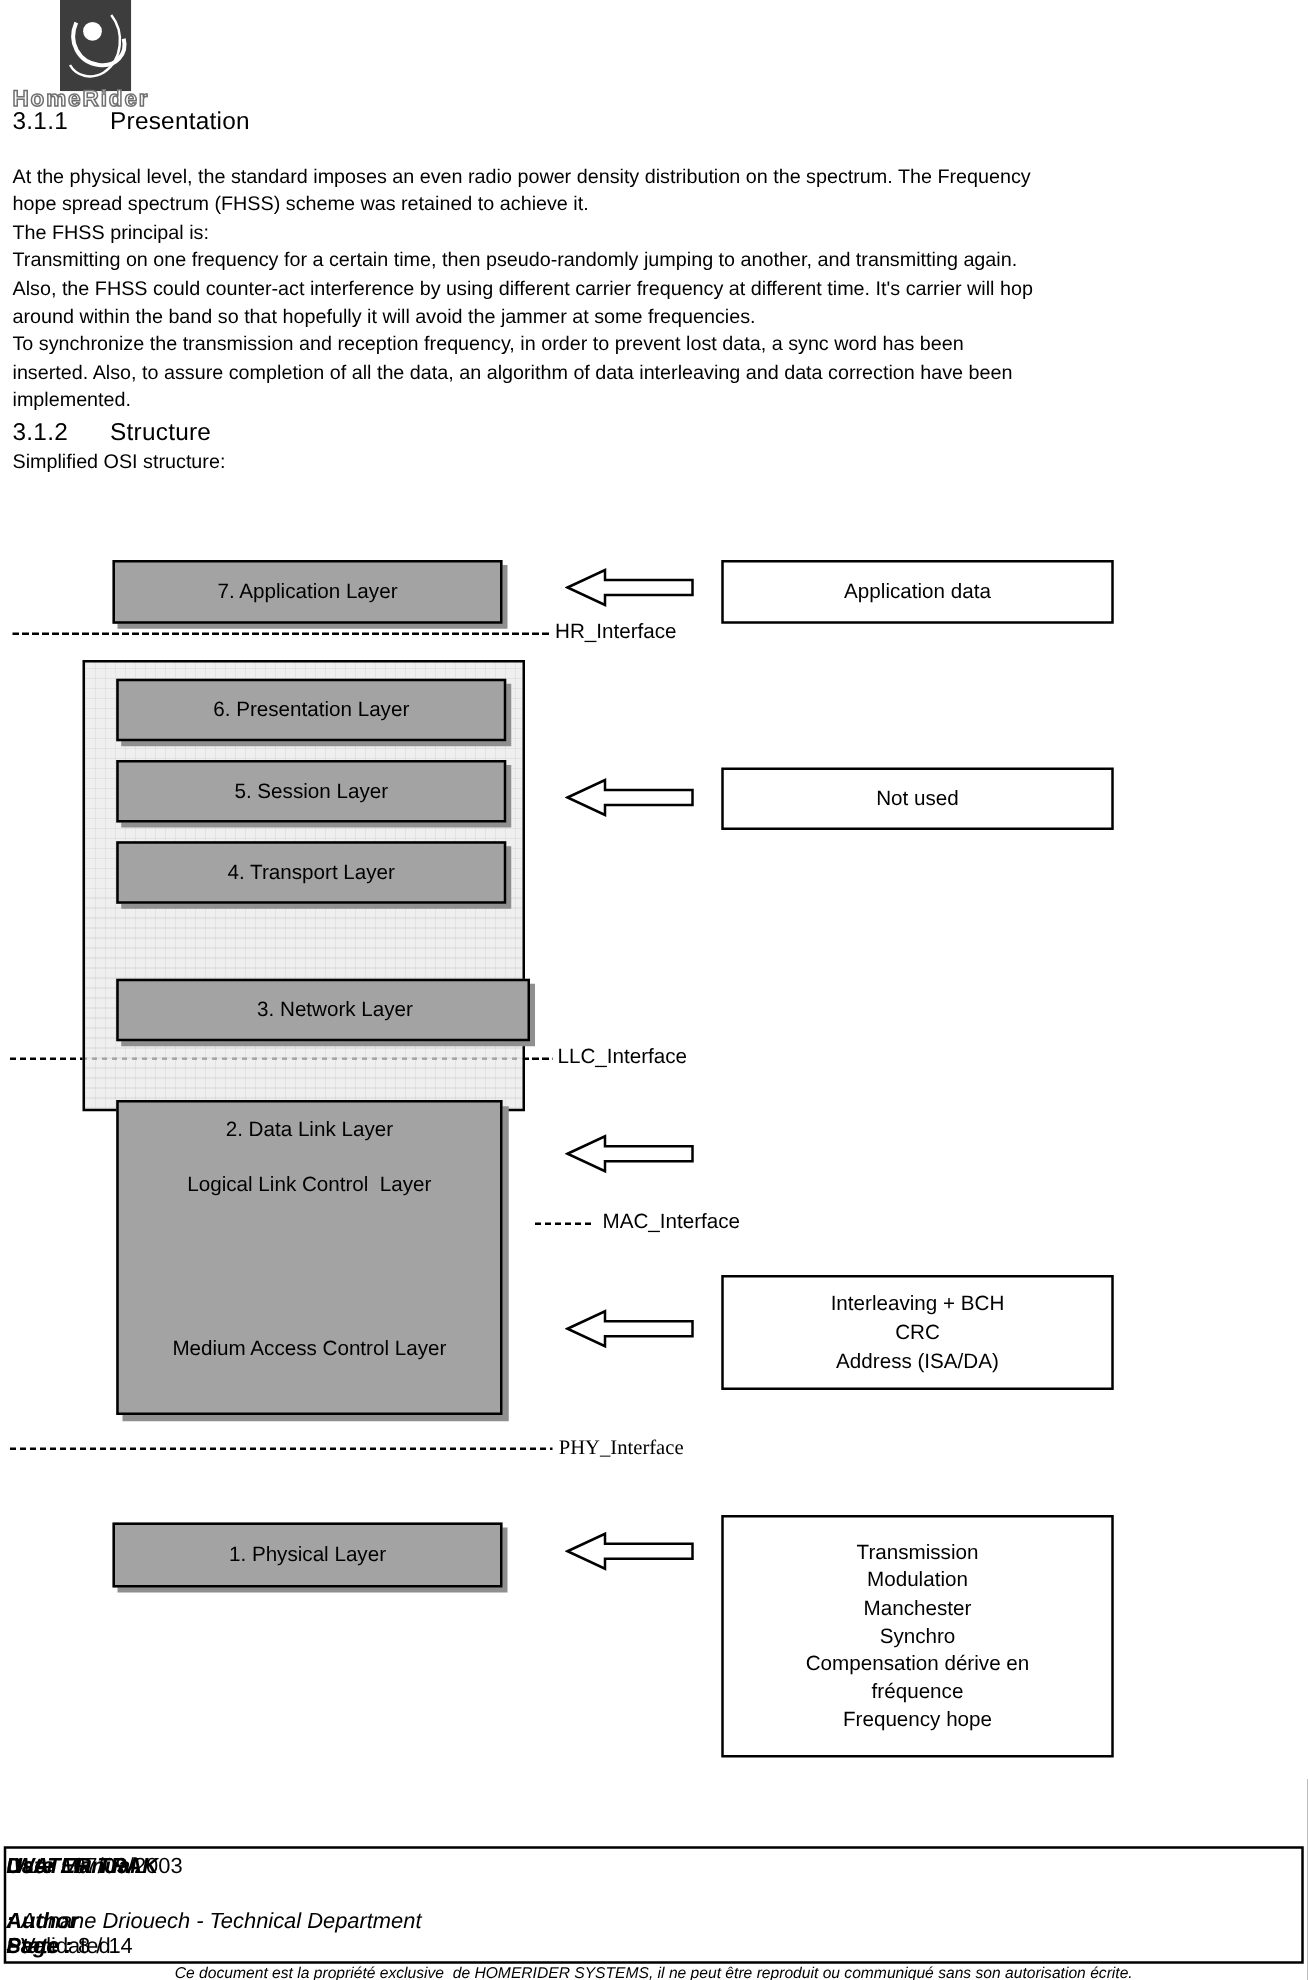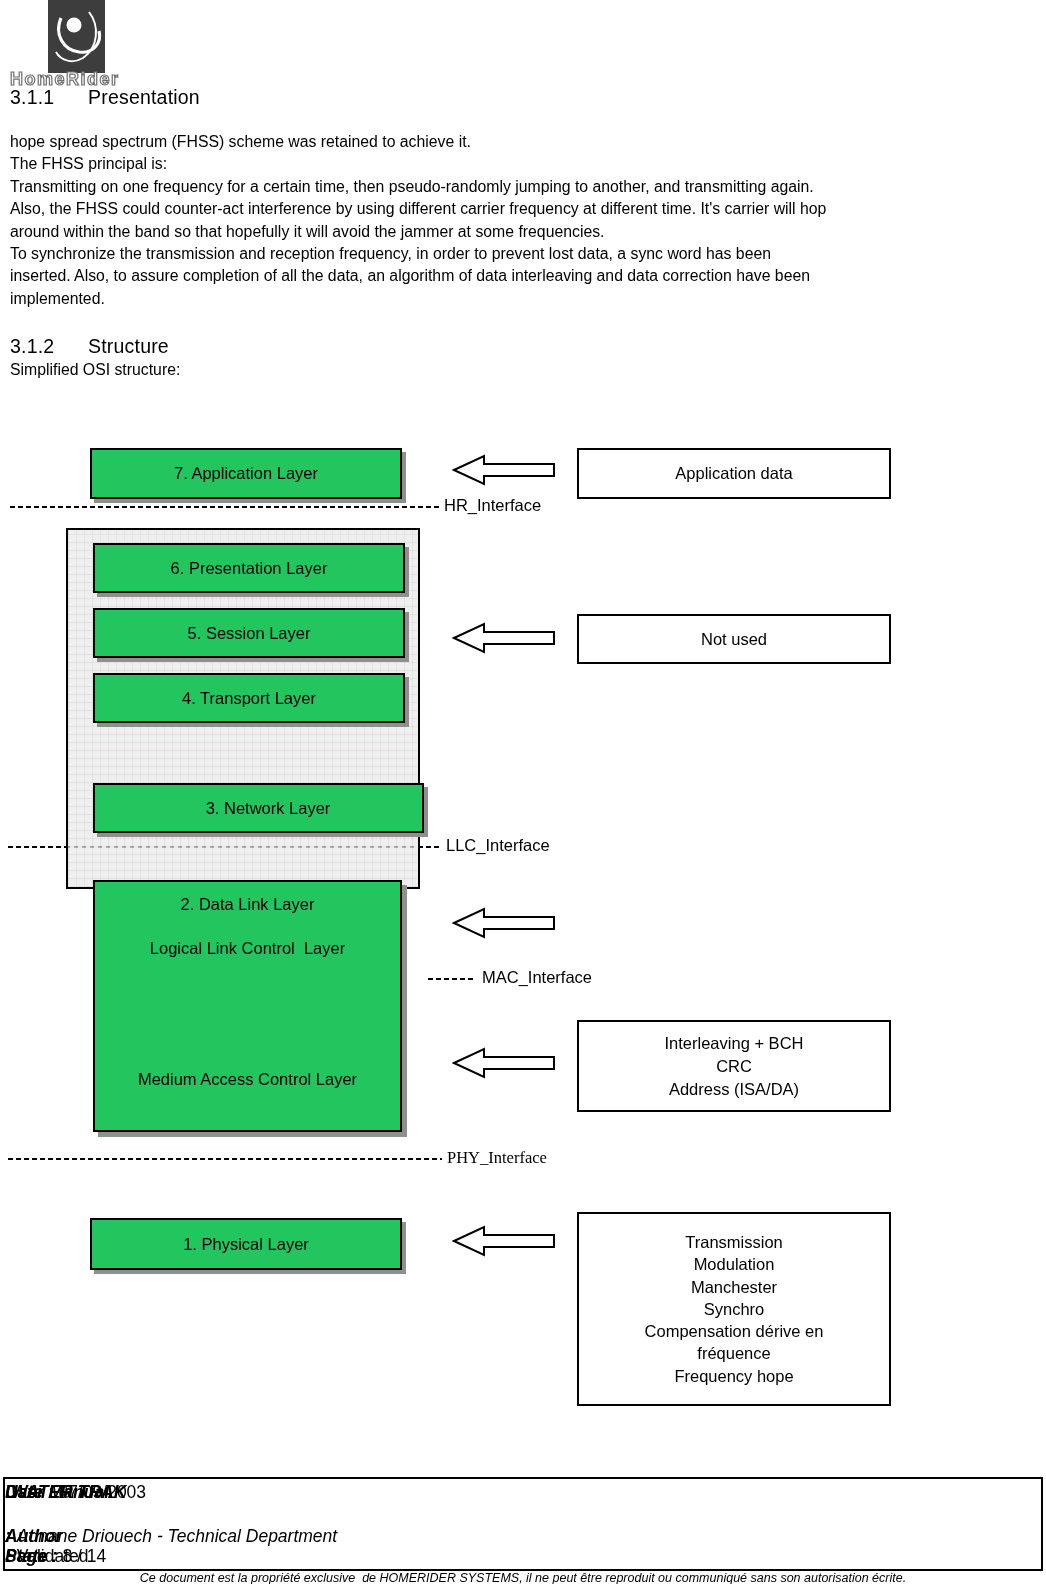--- a/index.html
+++ b/index.html
@@ -10,21 +10,21 @@
   .abs{position:absolute;}
   
   .h1{font-size:19.5px;letter-spacing:0.2px;}
   .h-num{display:inline-block;width:78px;}
   .bodytext{font-size:15.8px;line-height:22.4px;}
   .caption{font-size:15.8px;}
   
   .brand-text{font-size:18px;font-weight:bold;letter-spacing:1.5px;color:#fdfdfd;
     -webkit-text-stroke:1.2px #6f6f6f;}
   
-  .layer-box{background:#22c55e;border:2px solid #000;box-shadow:4px 4px 0 #8f8f8f;
+  .layer-box{background:#a3a3a3;border:2px solid #000;box-shadow:4px 4px 0 #8f8f8f;
     display:flex;align-items:center;justify-content:center;font-size:16.5px;}
   .ann-box{background:#fff;border:2px solid #000;display:flex;flex-direction:column;
     align-items:center;justify-content:center;font-size:16.5px;text-align:center;}
   .osi-container{border:2px solid #000;background-color:#efefef;
     background-image:
       repeating-linear-gradient(0deg, rgba(0,0,0,0.05) 0 1px, transparent 1px 8px),
       repeating-linear-gradient(90deg, rgba(0,0,0,0.05) 0 1px, transparent 1px 8px);}
   .dash{height:2px;background:repeating-linear-gradient(90deg,#000 0 5px,transparent 5px 8px);}
   .dash-faint{height:2px;background:repeating-linear-gradient(90deg,rgba(0,0,0,0.28) 0 4px,transparent 4px 8px);}
   .iface-label{font-size:16.5px;}
@@ -55,20 +55,21 @@
       <path d="M 41,12 C 52,26 50,48 35,58 C 25,64 13,61 8,52" fill="none" stroke="#ffffff" stroke-width="2"></path>
     </svg>
   </div>
   <div class="abs brand-text" style="left:10px;top:69px;">HomeRider</div>
 
   <div class="abs h1" style="left:10px;top:86px;">
     <span class="h-num">3.1.1</span><span>Presentation</span>
   </div>
 
   <div class="abs bodytext" style="left:10px;top:131px;width:1030px;">
+      <div>At the physical level, the standard imposes an even radio power density distribution on the spectrum. The Frequency</div>
       <div>hope spread spectrum (FHSS) scheme was retained to achieve it.</div>
       <div>The FHSS principal is:</div>
       <div>Transmitting on one frequency for a certain time, then pseudo-randomly jumping to another, and transmitting again.</div>
       <div>Also, the FHSS could counter-act interference by using different carrier frequency at different time. It's carrier will hop</div>
       <div>around within the band so that hopefully it will avoid the jammer at some frequencies.</div>
       <div>To synchronize the transmission and reception frequency, in order to prevent lost data, a sync word has been</div>
       <div>inserted. Also, to assure completion of all the data, an algorithm of data interleaving and data correction have been</div>
       <div>implemented.</div>
     </div>
 

